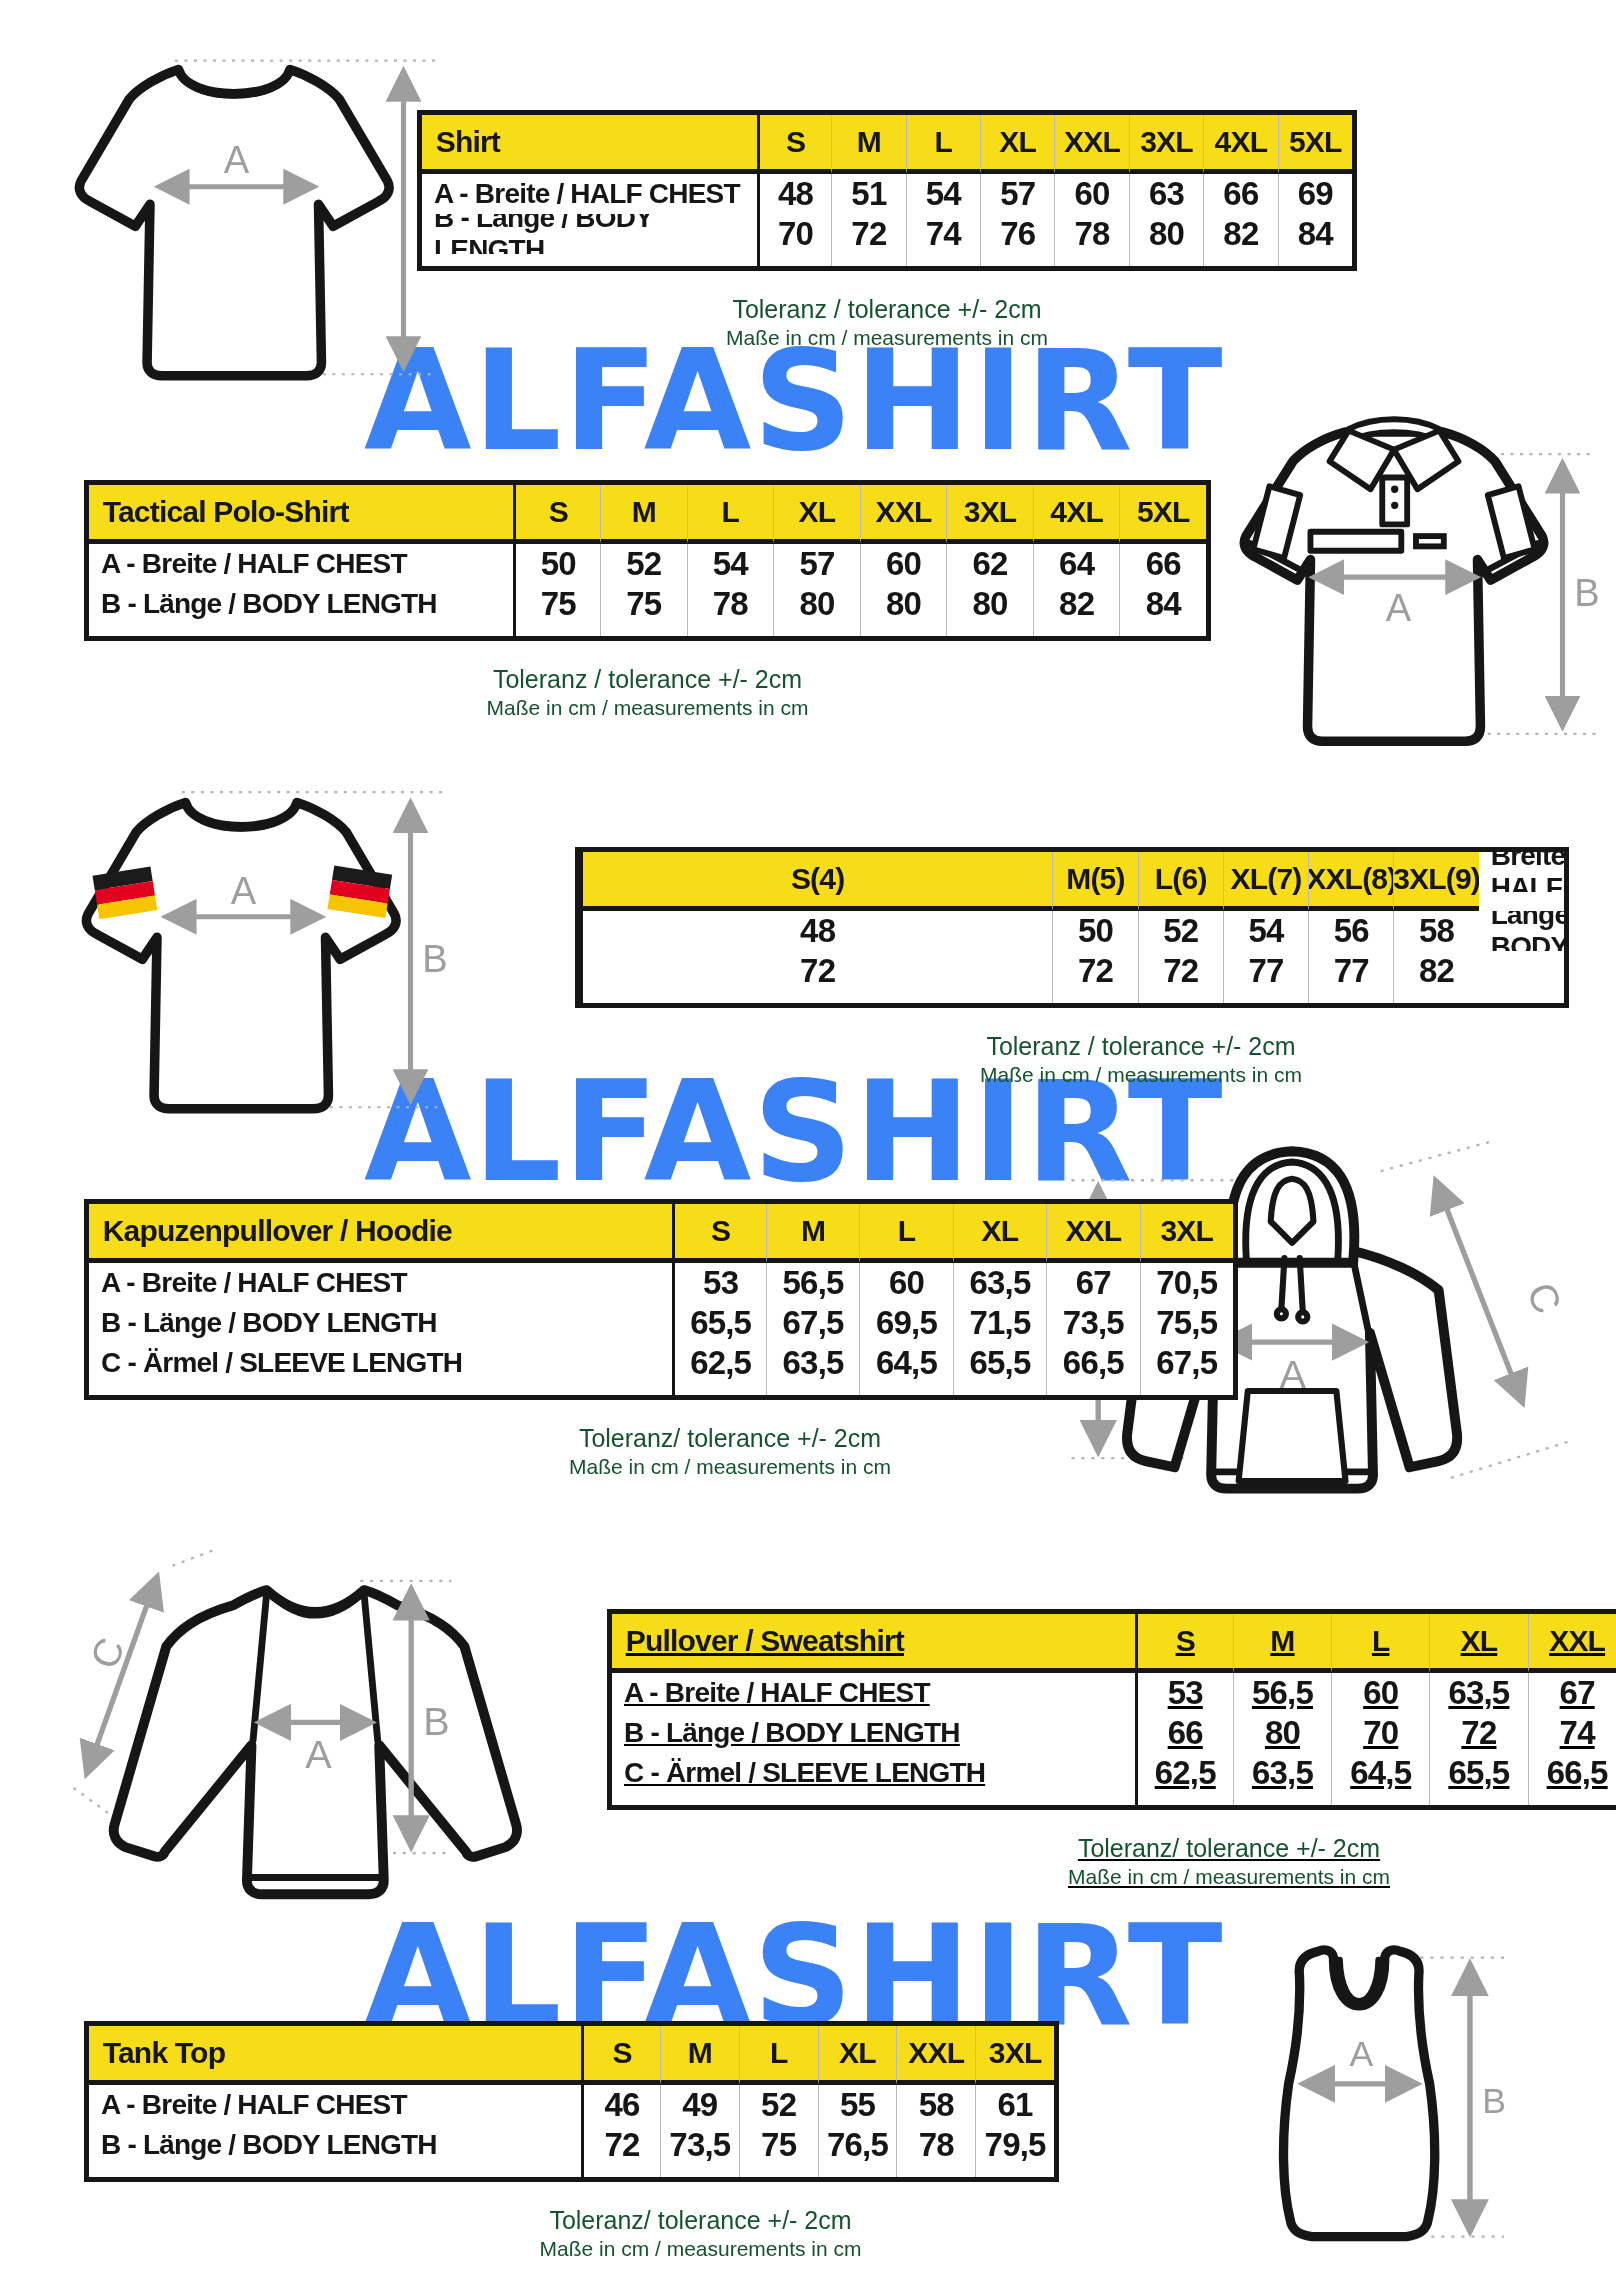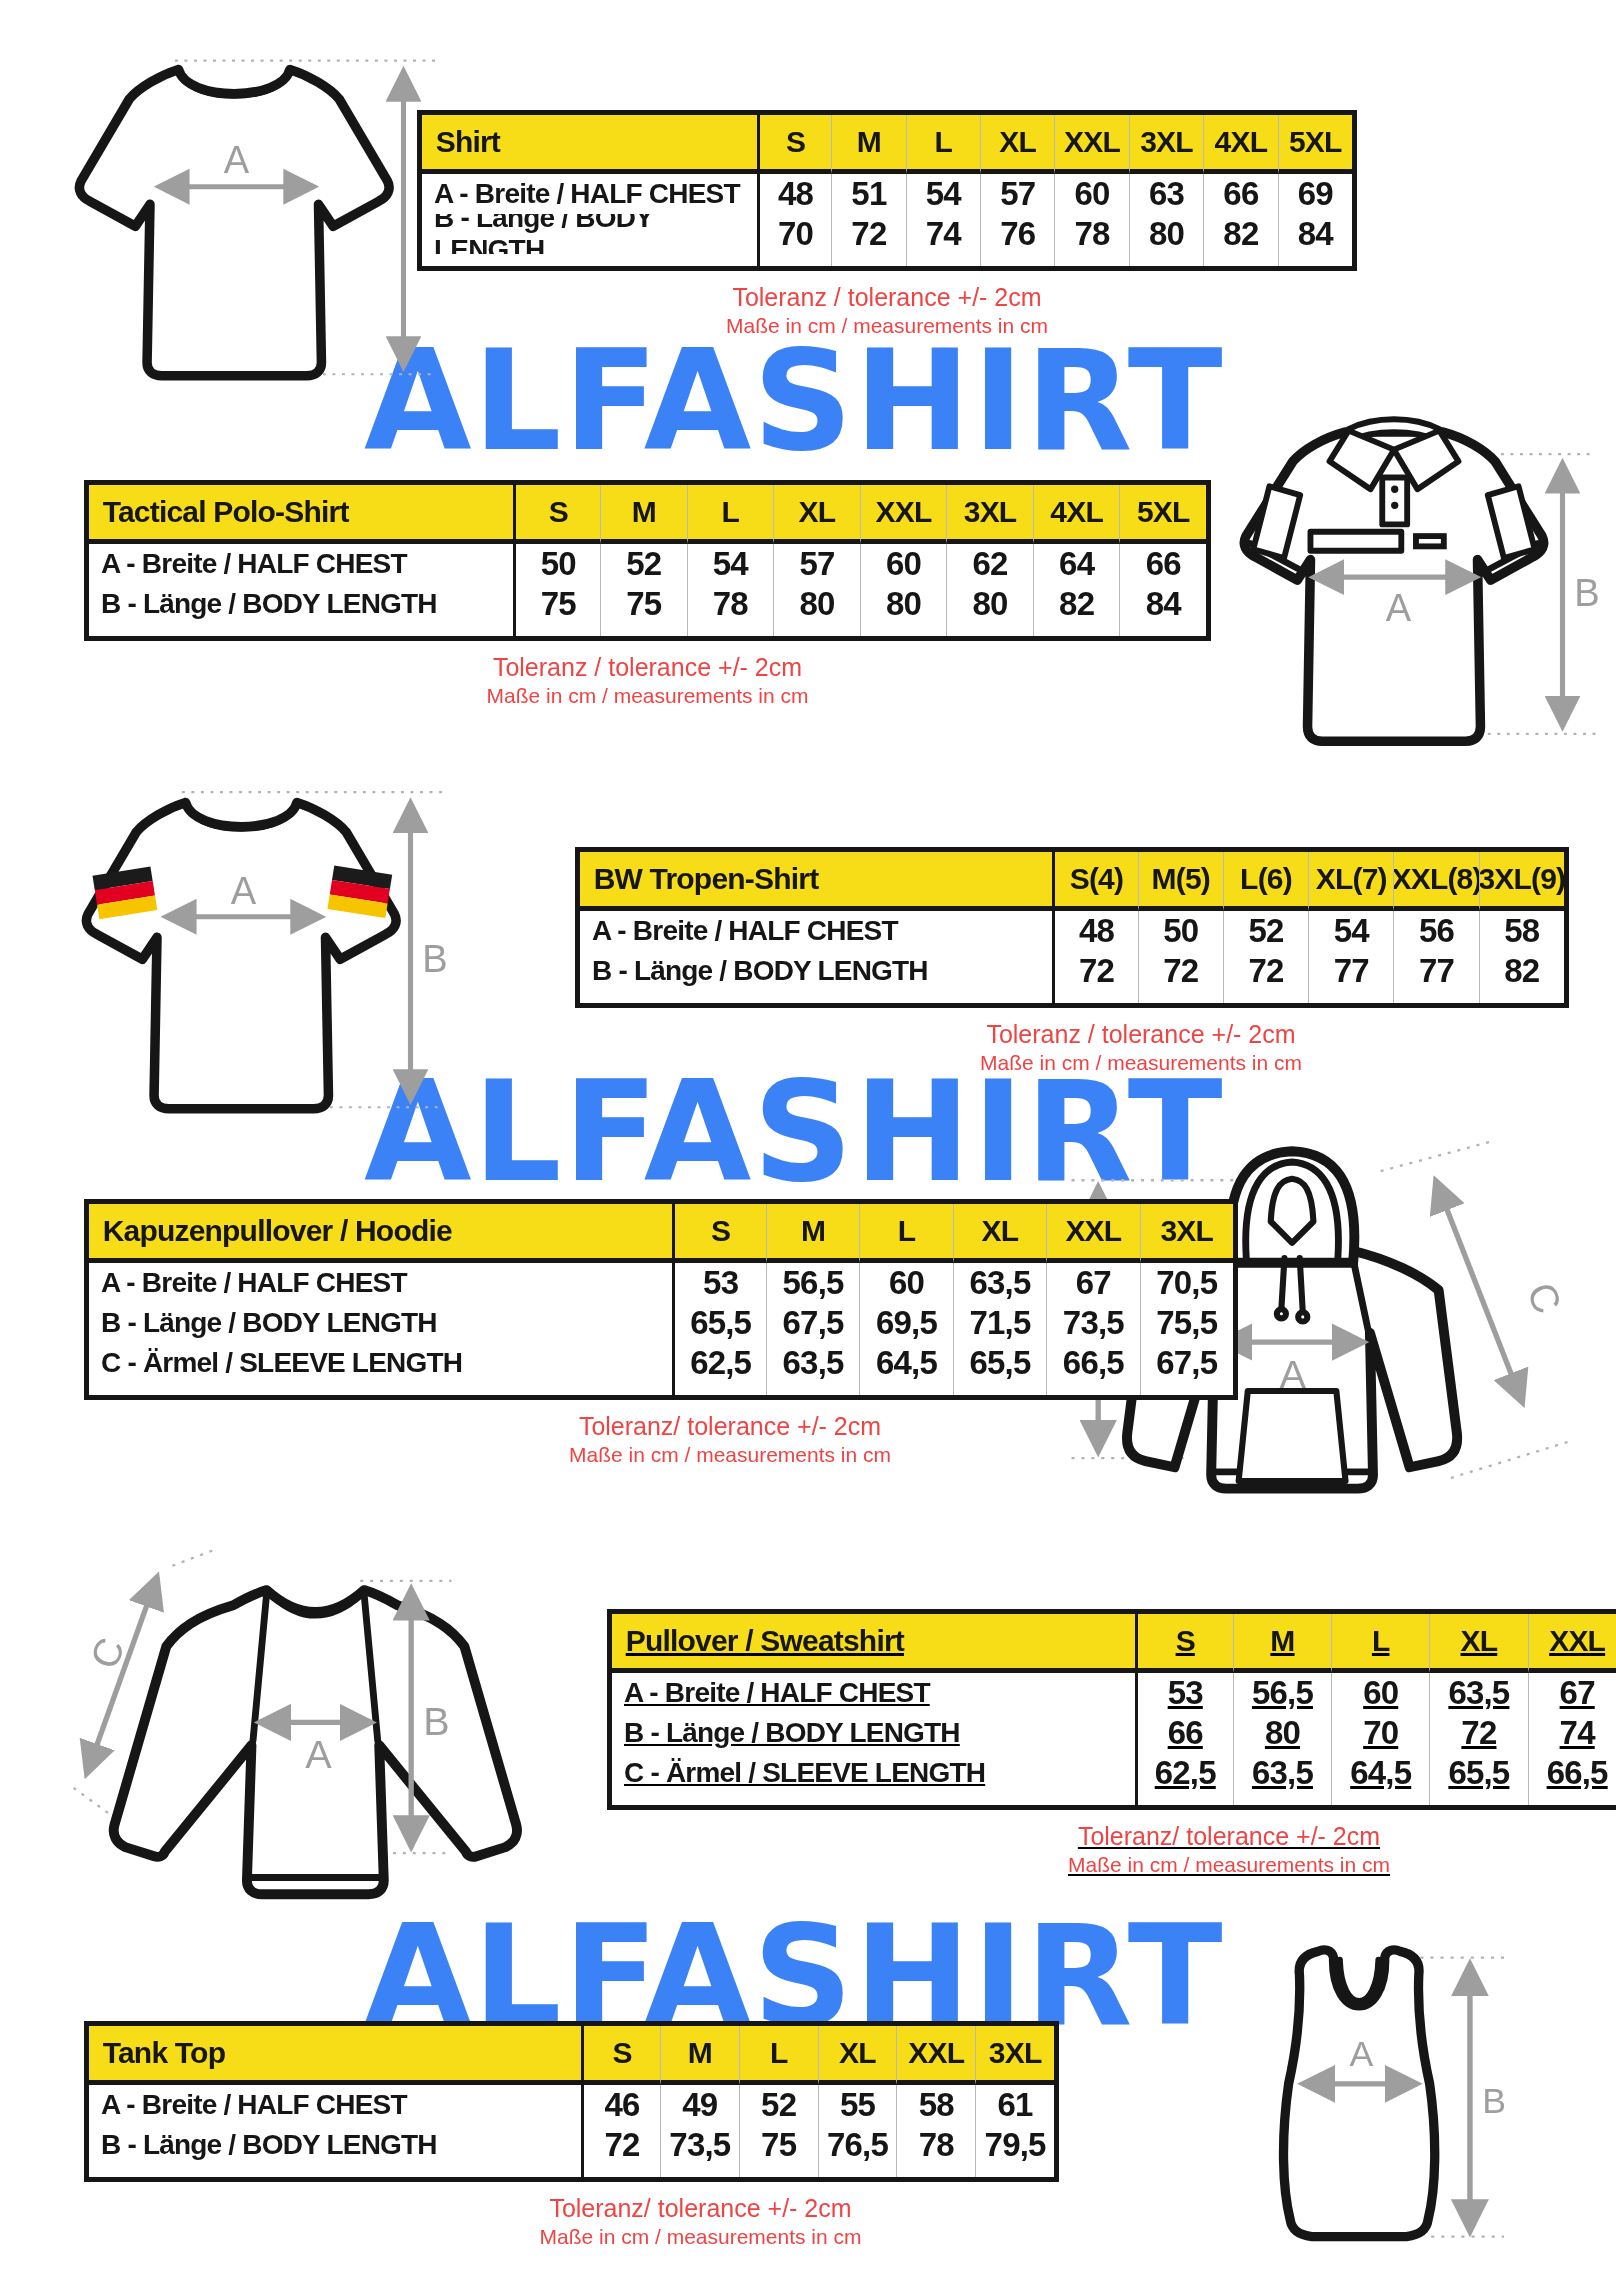--- a/index.html
+++ b/index.html
@@ -19,21 +19,21 @@
   .tbl{display:grid;border:5.3px solid #161616;background:#fff;}
   .cell{display:flex;align-items:center;box-sizing:border-box;color:#161616;overflow:hidden;}
   .hd{background:var(--yellow);border-bottom:5.3px solid #161616;height:59px;}
   .title{font-size:30px;font-weight:700;padding-left:13.7px;letter-spacing:-0.8px;}
   .szh{font-size:30px;font-weight:700;justify-content:center;letter-spacing:-0.8px;}
   .lbl{font-size:28px;font-weight:700;padding-left:12px;height:40px;letter-spacing:-0.8px;}
   .val{font-size:33px;font-weight:700;justify-content:center;height:40px;letter-spacing:-0.8px;}
   .sp{height:12px;}
   .sep{border-left:1.5px solid #b9b9b9;}
   .sepb{border-left:3.8px solid #161616;}
-  .tol{position:relative;text-align:center;margin-top:12px;color:#ef4444;}
+  .tol{position:relative;text-align:center;margin-top:24px;color:#14532d;}
   .tol1{font-size:25px;}
   .tol2{font-size:21px;margin-top:2.3px;}
   .tb1{left:417px;top:110px;width:940px;--labw:36%;}
   .tb2{left:84px;top:480px;width:1127px;--labw:38%;}
   .tb3{left:575px;top:847px;width:994px;--labw:48%;}
   .tb4{left:84px;top:1199px;width:1154px;--labw:51%;}
   .tb5{left:607px;top:1609px;width:1122px;text-decoration:underline;--labw:47%;}
   .tb6{left:84px;top:2021px;width:975px;--labw:51%;}
   .tb3 .tol{left:69px;} .tb4 .tol{left:69px;} .tb5 .tol{left:61px;} .tb6 .tol{left:129px;}
   
@@ -282,21 +282,20 @@
       <div class="cell sp sep"></div>
     </div>
   <div class="tol">
     <div class="tol1">Toleranz / tolerance +/- 2cm</div>
     <div class="tol2">Maße in cm / measurements in cm</div>
   </div>
 </div>
 
 <div class="tblock tb3">
   <div class="tbl" style="grid-template-columns: var(--labw) repeat(6,1fr);">
-      <div class="cell hd title">BW Tropen-Shirt</div>
       <div class="cell hd szh sepb">S(4)</div>
       <div class="cell hd szh sep">M(5)</div>
       <div class="cell hd szh sep">L(6)</div>
       <div class="cell hd szh sep">XL(7)</div>
       <div class="cell hd szh sep">XXL(8)</div>
       <div class="cell hd szh sep">3XL(9)</div>
       <div class="cell lbl">A -  Breite / HALF CHEST</div>
       <div class="cell val sepb">48</div>
       <div class="cell val sep">50</div>
       <div class="cell val sep">52</div>

